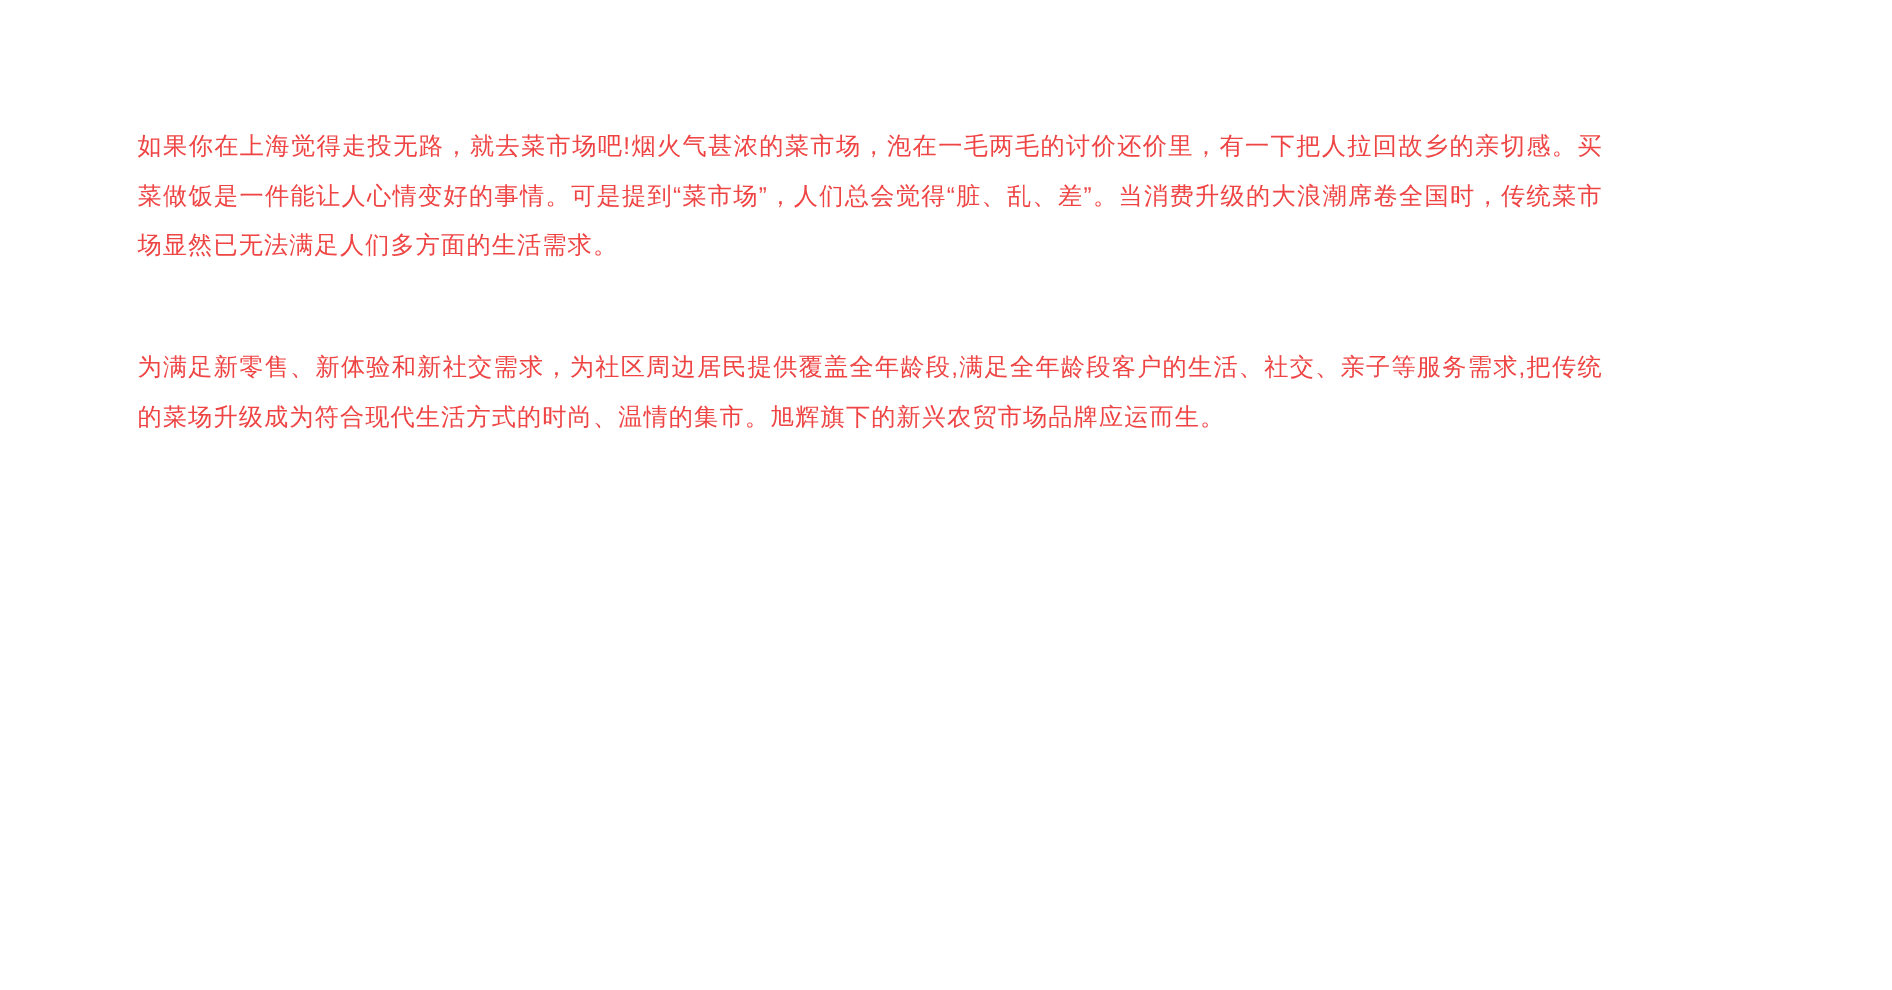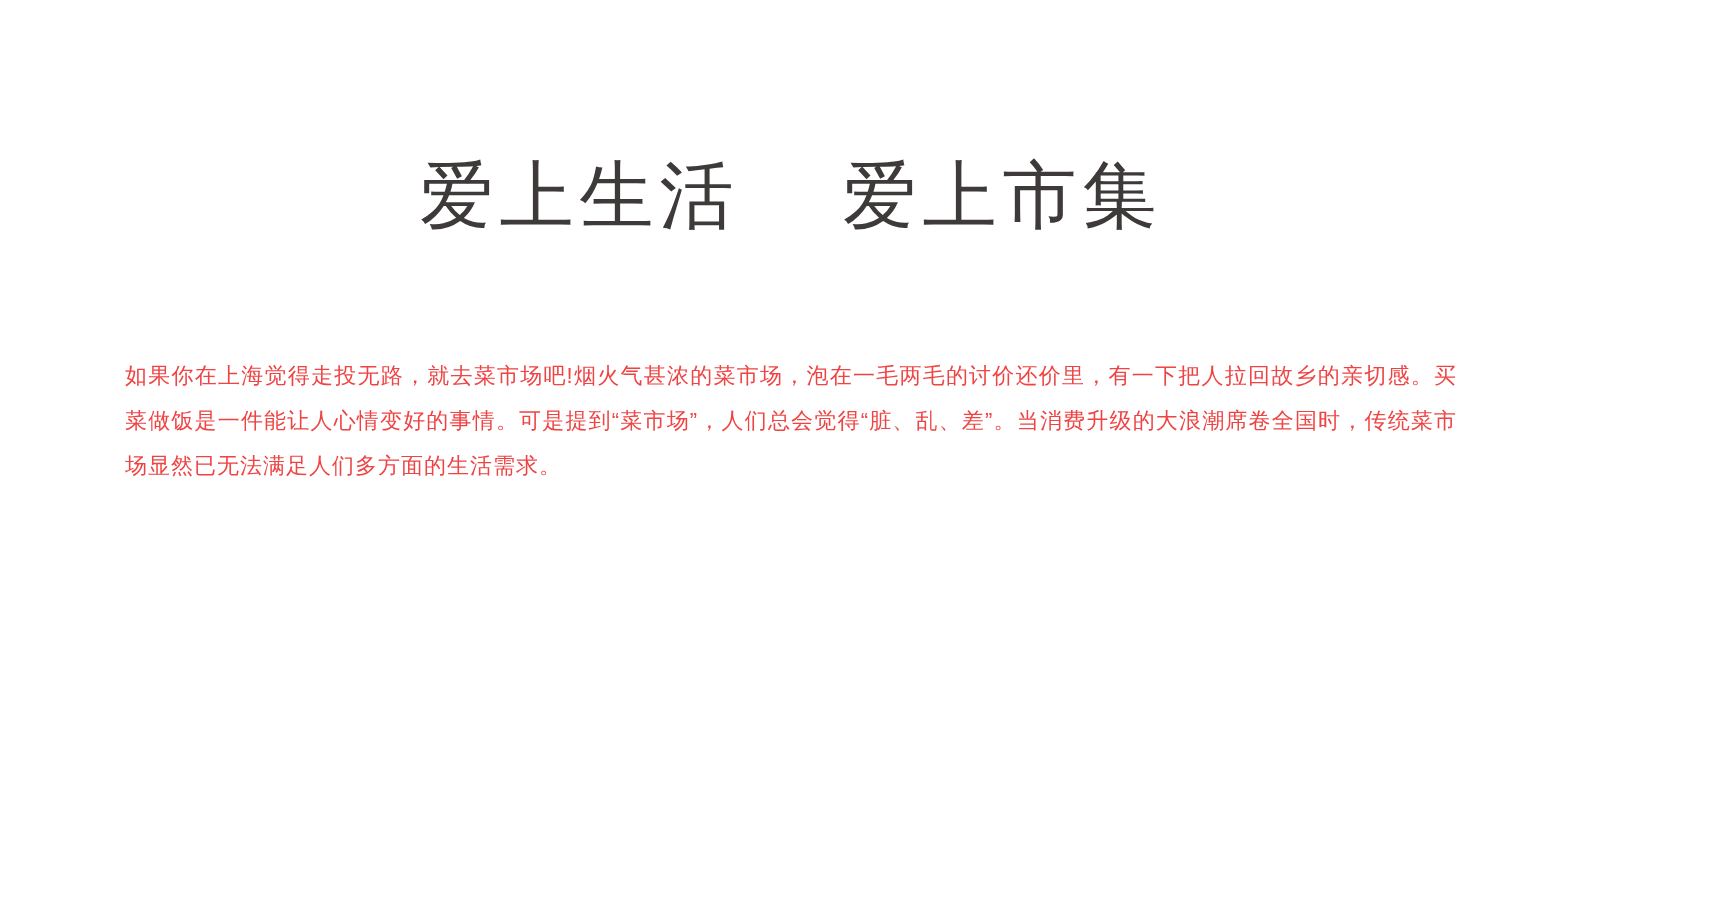--- a/index.html
+++ b/index.html
@@ -48,24 +48,20 @@
   .intro-text p + p {
     margin-top: 66px;
   }
 </style>
 </head>
 <body>
 
 <div class="page">
   <div class="content-col">
 
-    <h1 class="hero-title">
-      <span class="title-part">爱上生活</span>
-      <span class="title-gap"></span>
-      <span class="title-part">爱上市集</span>
-    </h1>
 
     <div class="intro-text">
       <p>如果你在上海觉得走投无路，就去菜市场吧!烟火气甚浓的菜市场，泡在一毛两毛的讨价还价里，有一下把人拉回故乡的亲切感。买菜做饭是一件能让人心情变好的事情。可是提到“菜市场”，人们总会觉得“脏、乱、差”。当消费升级的大浪潮席卷全国时，传统菜市场显然已无法满足人们多方面的生活需求。</p>
+      <p>为满足新零售、新体验和新社交需求，为社区周边居民提供覆盖全年龄段,满足全年龄段客户的生活、社交、亲子等服务需求,把传统的菜场升级成为符合现代生活方式的时尚、温情的集市。旭辉旗下的新兴农贸市场品牌应运而生。</p>
     </div>
 
   </div>
 </div>
 
 </body></html>

